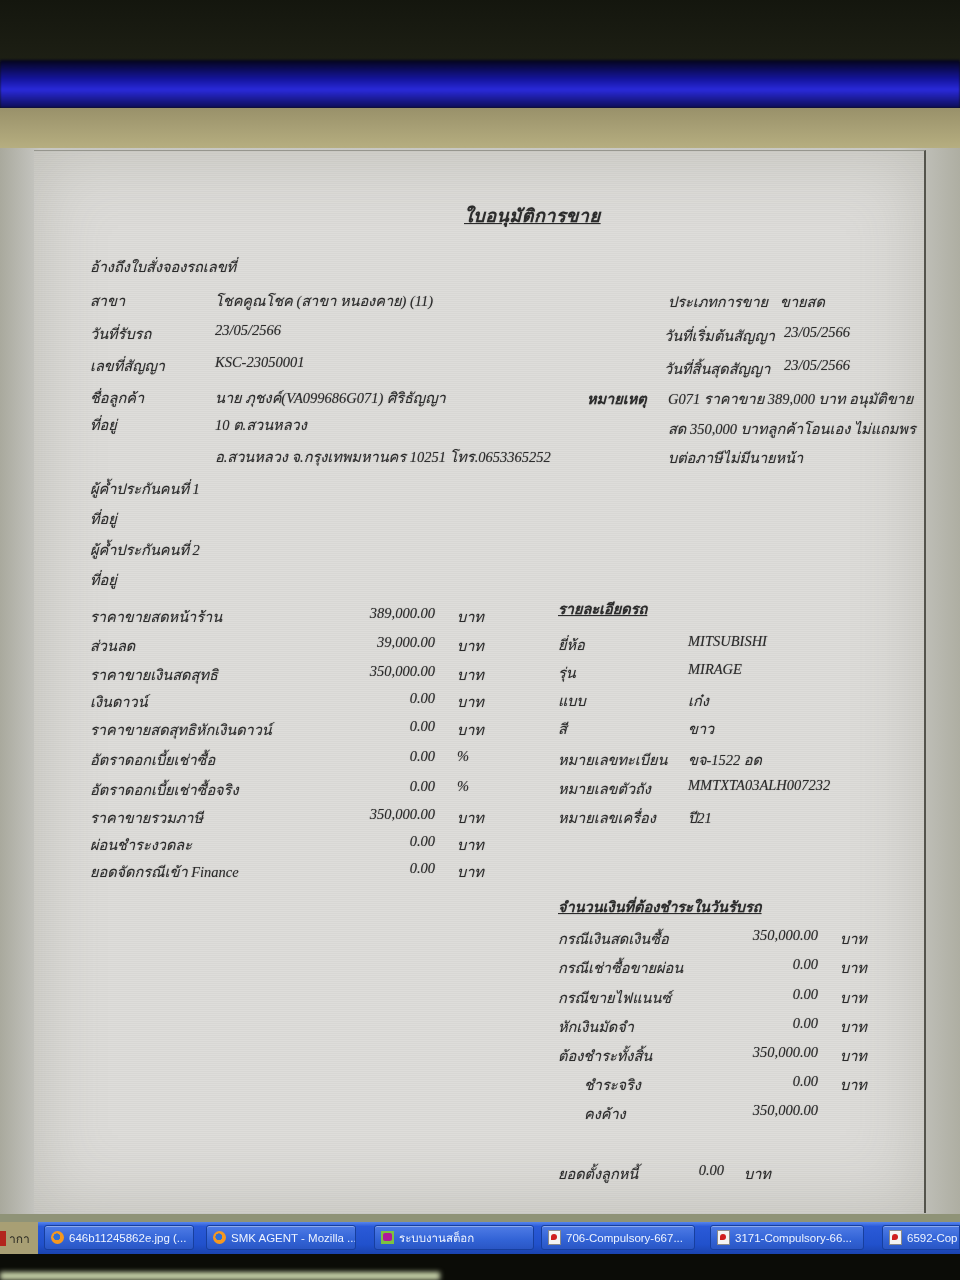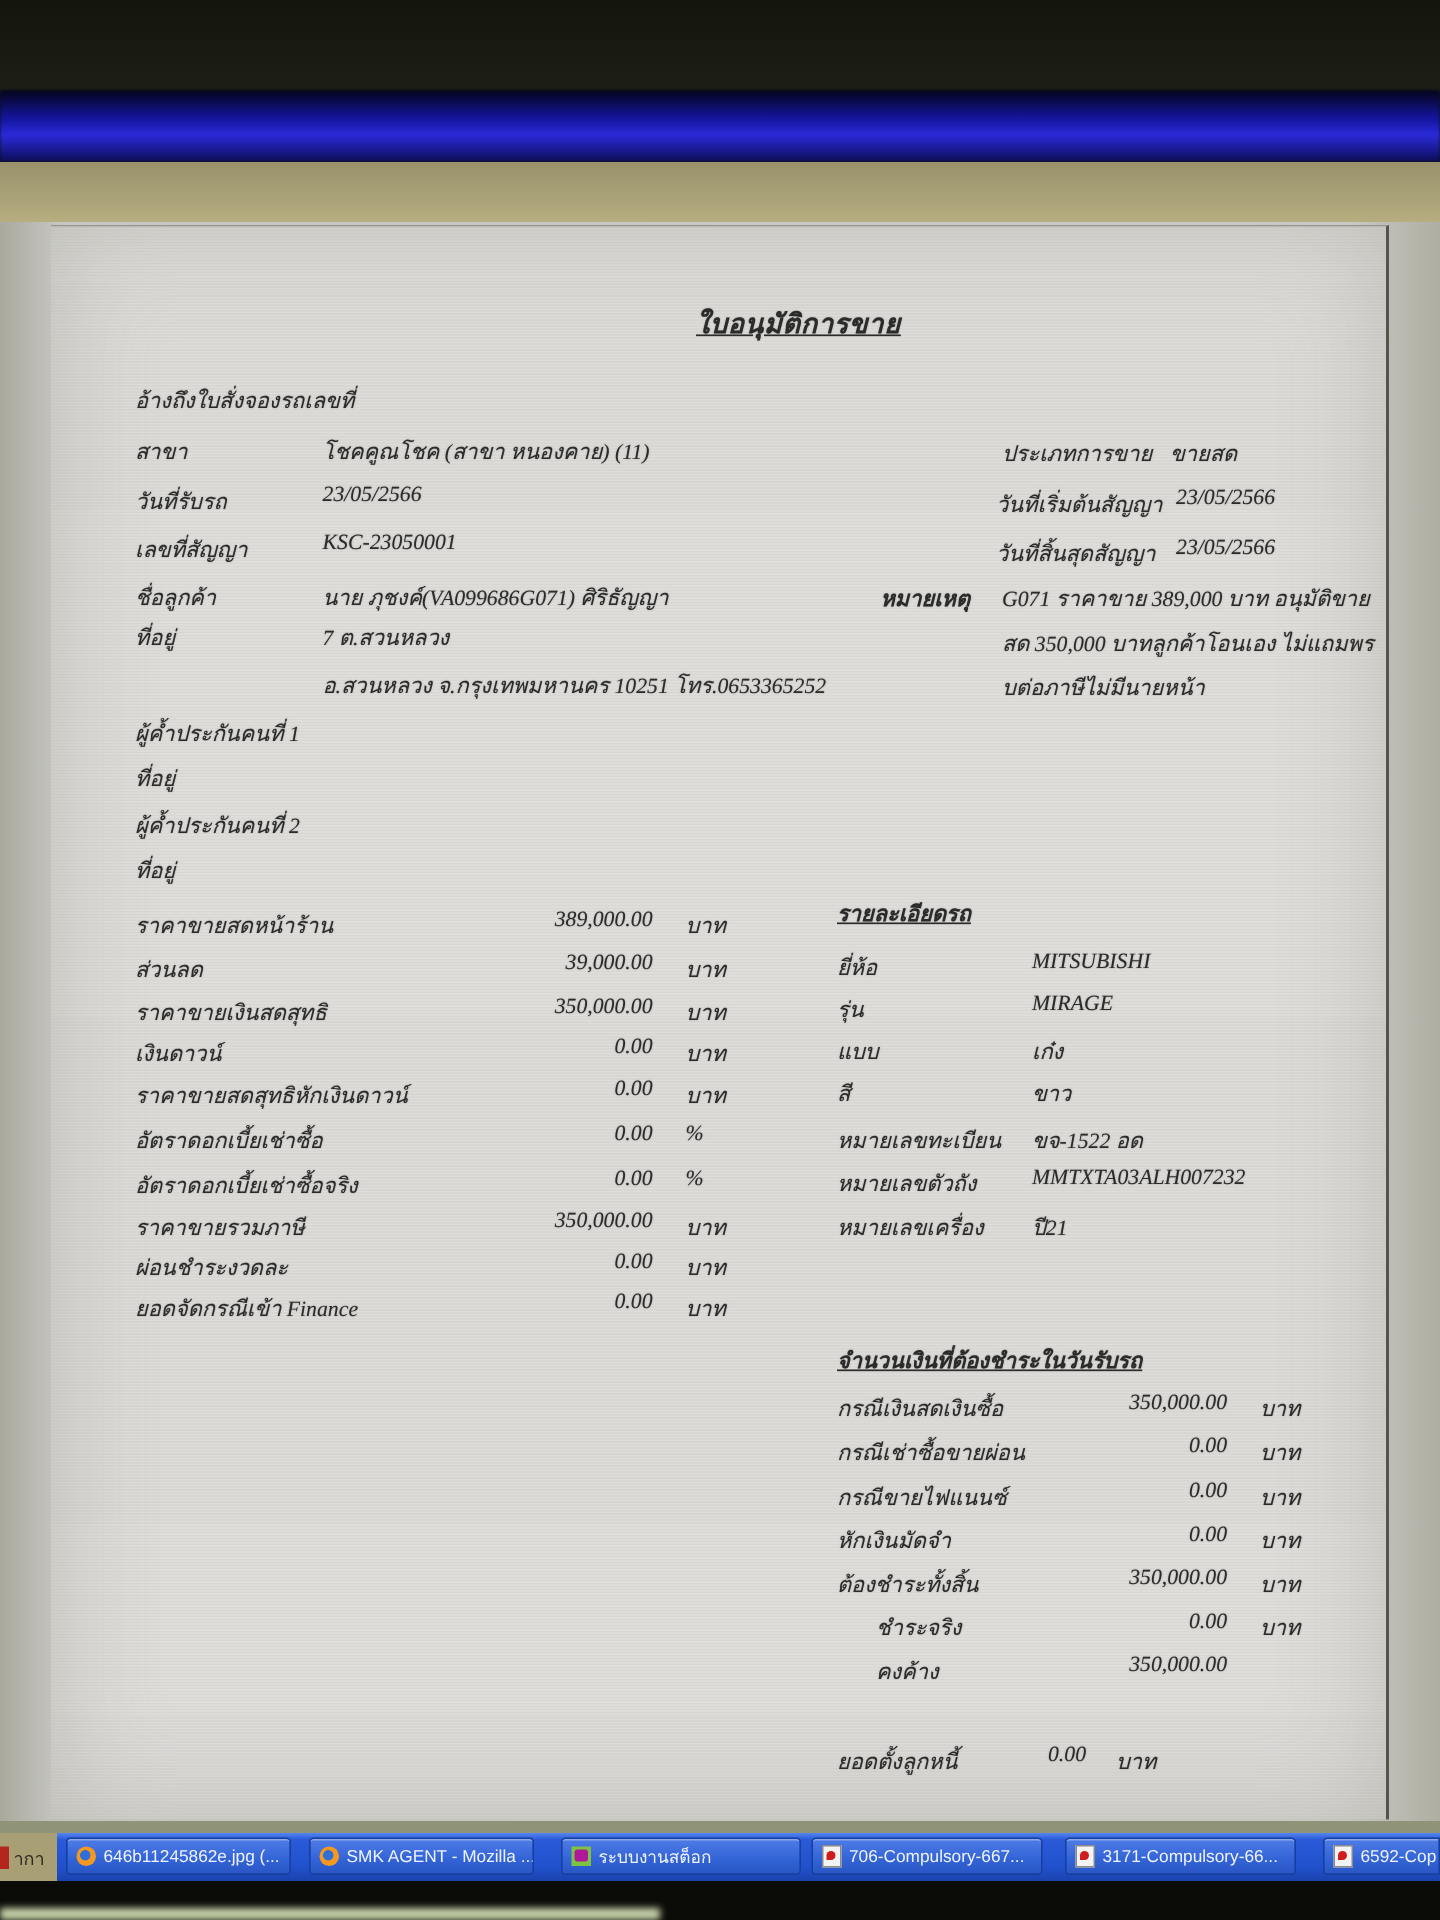--- a/index.html
+++ b/index.html
@@ -97,21 +97,21 @@
       <div class="t" style="left:56px;top:203px;width:420px;">
         <span>เลขที่สัญญา</span>
         <span class="val" style="left:125px;">KSC-23050001</span>
       </div>
       <div class="t" style="left:56px;top:235px;width:460px;">
         <span>ชื่อลูกค้า</span>
         <span class="val" style="left:125px;">นาย ภุชงค์(VA099686G071) ศิริธัญญา</span>
       </div>
       <div class="t" style="left:56px;top:262px;width:460px;">
         <span>ที่อยู่</span>
-        <span class="val" style="left:125px;">7 ต.สวนหลวง</span>
+        <span class="val" style="left:125px;">10 ต.สวนหลวง</span>
       </div>
       <div class="t" style="left:181px;top:294px;text-align:right;">อ.สวนหลวง จ.กรุงเทพมหานคร 10251  โทร.0653365252</div>
       <div class="t" style="left:56px;top:326px;">ผู้ค้ำประกันคนที่ 1</div>
       <div class="t" style="left:56px;top:356px;">ที่อยู่</div>
       <div class="t" style="left:56px;top:387px;">ผู้ค้ำประกันคนที่ 2</div>
       <div class="t" style="left:56px;top:417px;">ที่อยู่</div>
 
       <div class="t" style="left:634px;top:139px;width:250px;">
         <span>ประเภทการขาย</span>
         <span class="val" style="left:112px;">ขายสด</span>

